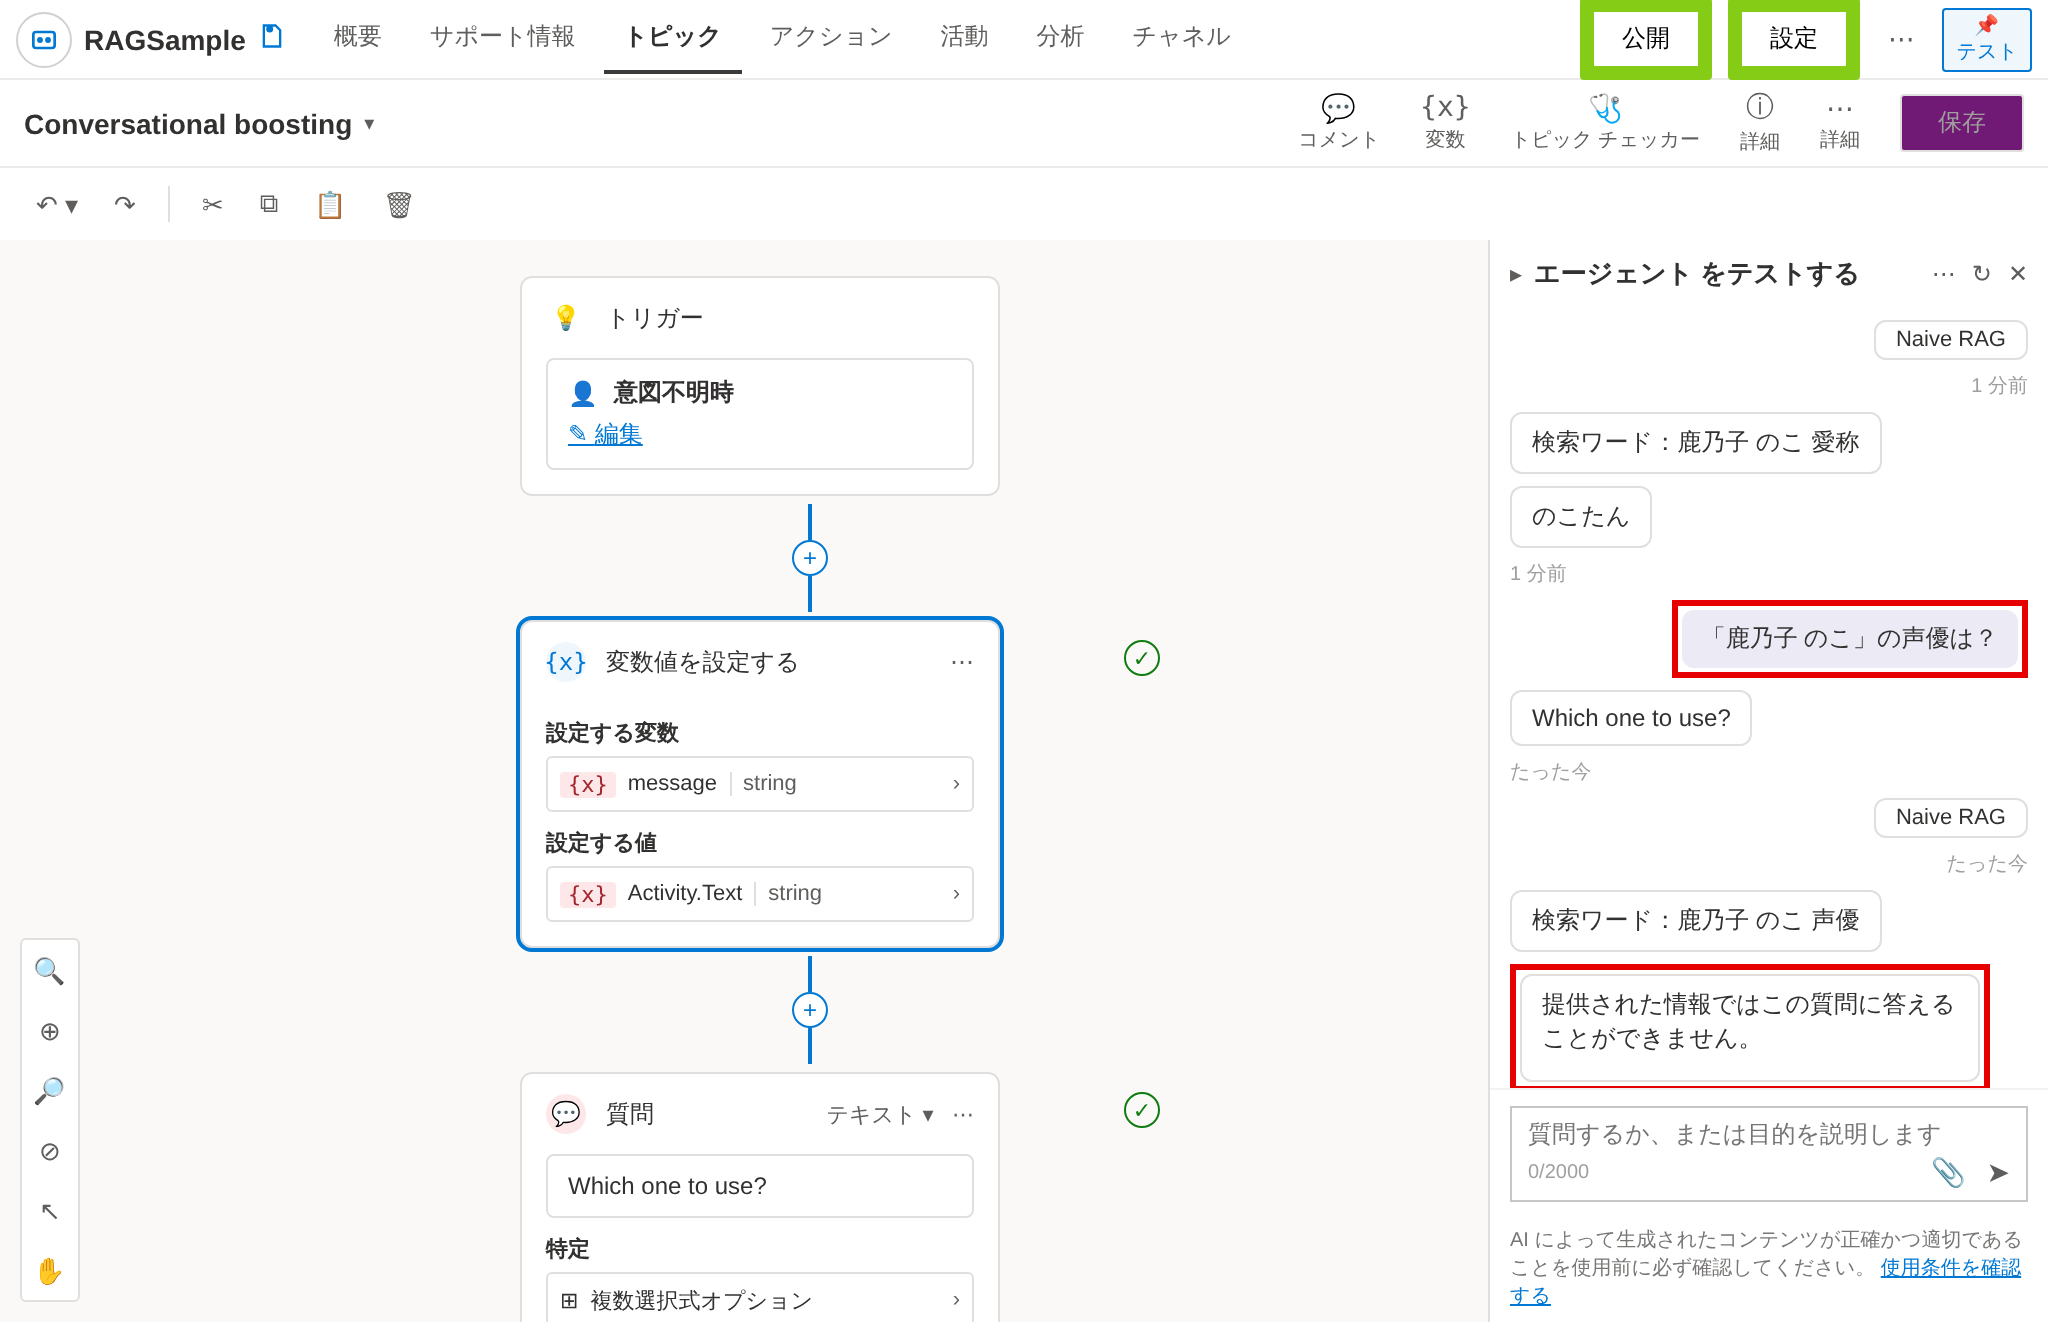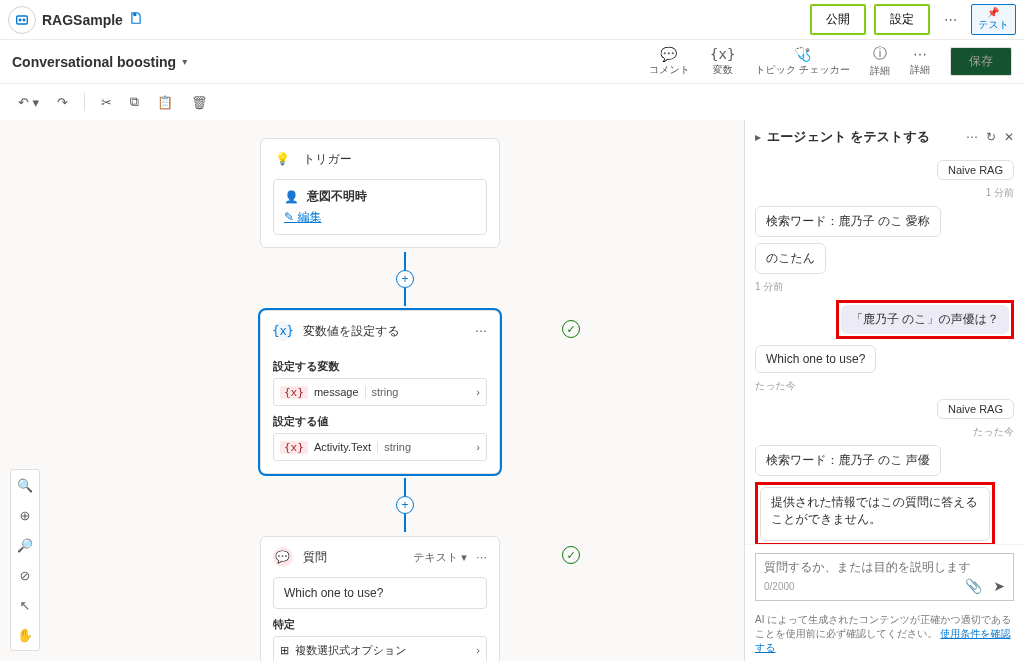--- a/index.html
+++ b/index.html
@@ -8,32 +8,32 @@
 
 
 .header { height: 40px; display: flex; align-items: center; padding: 0 8px; border-bottom: 1px solid #edebe9; }
 .logo { width: 28px; height: 28px; border-radius: 50%; border: 1px solid #d1d1d1; display: flex; align-items: center; justify-content: center; margin-right: 6px; color: #0078d4; }
 .app-name { font-weight: 600; font-size: 14px; margin-right: 6px; }
 .dirty { color: #0078d4; margin-right: 14px; }
 .nav { display: flex; gap: 4px; }
 .nav-item { padding: 8px 10px; cursor: pointer; font-size: 12px; color: #605e5c; }
 .nav-item.active { color: #323130; font-weight: 600; border-bottom: 2px solid #3b3a39; }
 .header-right { margin-left: auto; display: flex; gap: 8px; align-items: center; }
-.btn { border: 2px solid #84cc16; background: #fff; padding: 5px 14px; font-size: 12px; cursor: pointer; border-radius: 2px; }
+.btn { border: 7px solid #84cc16; background: #fff; padding: 5px 14px; font-size: 12px; cursor: pointer; border-radius: 2px; }
 .more-btn { background: none; border: none; padding: 4px 6px; cursor: pointer; color: #605e5c; }
 .test-btn { border: 1px solid #0078d4; background: #eff6fc; color: #0078d4; padding: 2px 6px; font-size: 10px; display: flex; flex-direction: column; align-items: center; border-radius: 2px; cursor: pointer; }
 
 
 .subheader { height: 44px; display: flex; align-items: center; padding: 0 12px; border-bottom: 1px solid #edebe9; }
 .sub-title { font-size: 14px; font-weight: 600; }
 .chev { margin-left: 6px; color: #605e5c; font-size: 10px; }
 .subheader-tools { margin-left: auto; display: flex; gap: 20px; align-items: center; }
 .tool-item { display: flex; flex-direction: column; align-items: center; gap: 1px; color: #605e5c; font-size: 10px; cursor: pointer; }
 .tool-icon { font-size: 14px; }
-.save-btn { border: 1px solid #e1dfdd; background: #14532d; color: #a19f9d; padding: 5px 18px; font-size: 12px; border-radius: 2px; }
+.save-btn { border: 1px solid #e1dfdd; background: #701a75; color: #a19f9d; padding: 5px 18px; font-size: 12px; border-radius: 2px; }
 
 
 .undo-bar { height: 36px; display: flex; align-items: center; gap: 14px; padding: 0 16px; color: #605e5c; }
 .undo-bar .divider { width: 1px; height: 18px; background: #e1dfdd; }
 .ub-btn { background: none; border: none; color: #605e5c; cursor: pointer; font-size: 13px; padding: 2px; }
 
 
 .body { flex: 1; display: flex; overflow: hidden; }
 .canvas-wrap { flex: 1; position: relative; background: #faf9f8; overflow: hidden; }
 .zoom-palette { position: absolute; left: 10px; bottom: 10px; width: 30px; background: #fff; border: 1px solid #e1dfdd; border-radius: 3px; display: flex; flex-direction: column; }
@@ -101,20 +101,29 @@
         <circle cx="15" cy="12" r="1.2" fill="#0078d4"></circle>
       </svg>
   </div>
   <span class="app-name">RAGSample</span>
   <span class="dirty">
     <svg width="14" height="14" viewBox="0 0 24 24" fill="none" stroke="#0078d4" stroke-width="2">
         <path d="M5 3h10l4 4v14H5z"></path>
         <circle cx="10" cy="6" r="2" fill="#0078d4"></circle>
       </svg>
   </span>
+  <div class="nav">
+    <div class="nav-item">概要</div>
+    <div class="nav-item">サポート情報</div>
+    <div class="nav-item active">トピック</div>
+    <div class="nav-item">アクション</div>
+    <div class="nav-item">活動</div>
+    <div class="nav-item">分析</div>
+    <div class="nav-item">チャネル</div>
+  </div>
   <div class="header-right">
     <button class="btn">公開</button>
     <button class="btn">設定</button>
     <button class="more-btn">⋯</button>
     <button class="test-btn">
       <span>📌</span>
       <span>テスト</span>
     </button>
   </div>
 </div>

